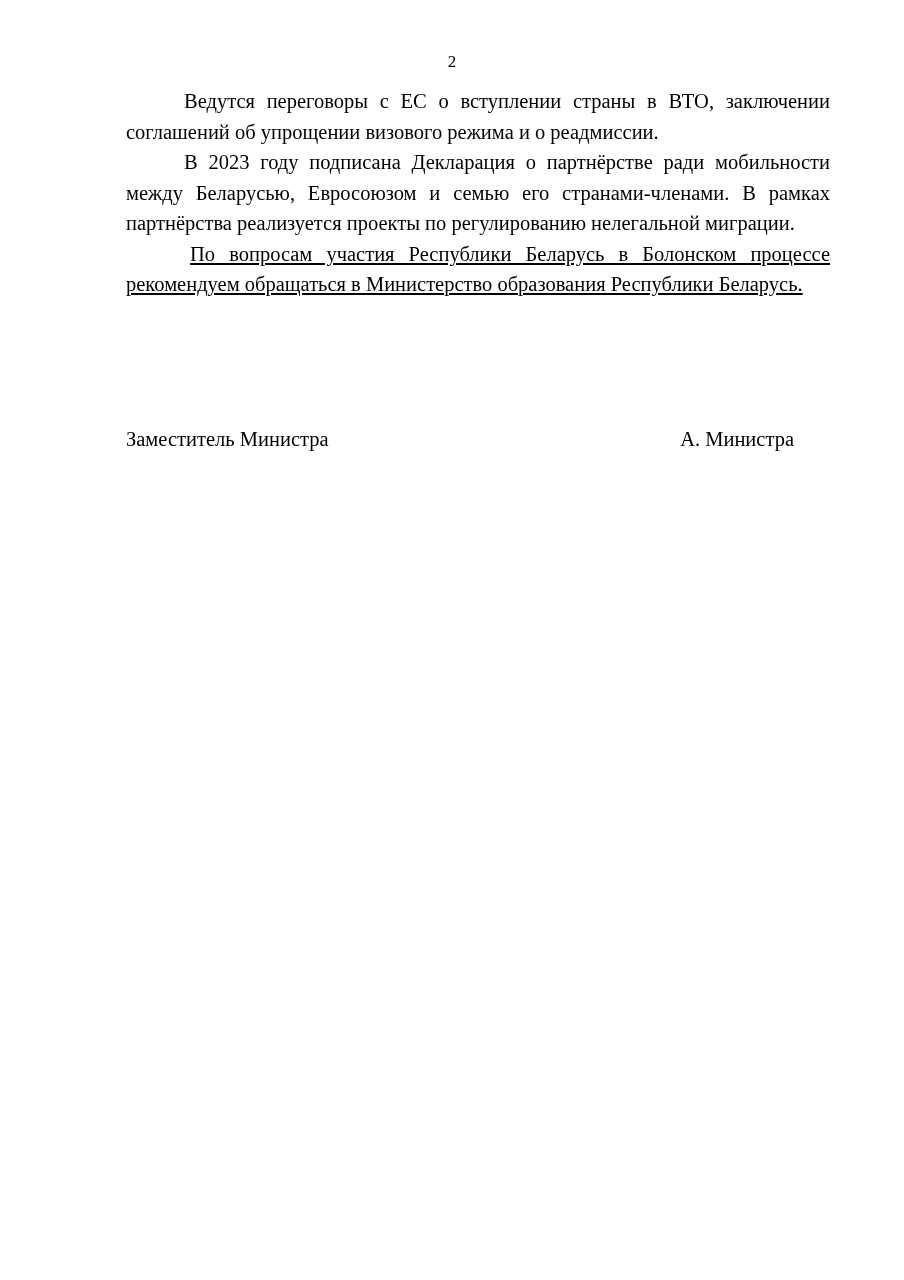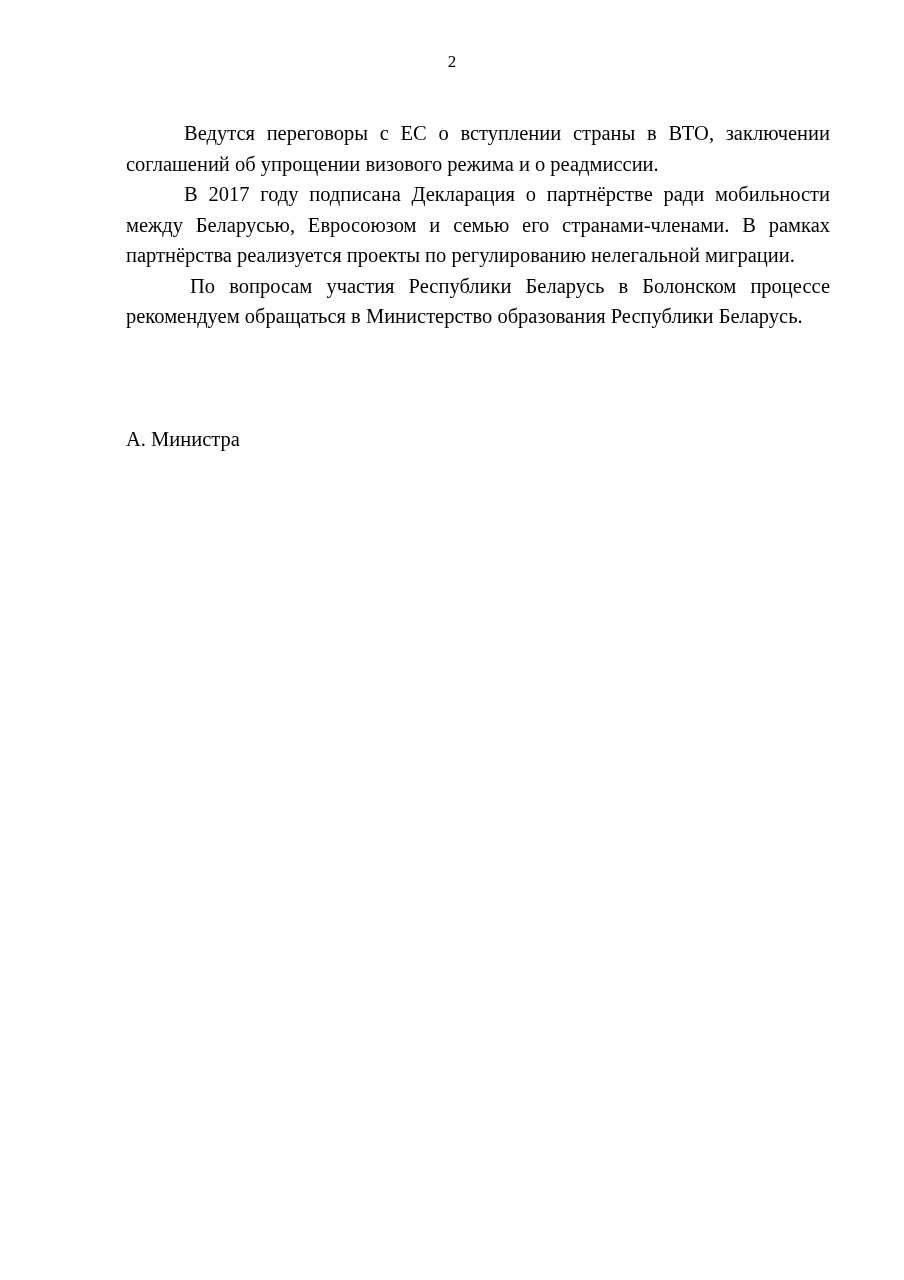--- a/index.html
+++ b/index.html
@@ -24,33 +24,33 @@
     width: 100%;
     text-align: center;
     font-size: 17px;
     line-height: 20px;
   }
   .body-text {
     position: absolute;
     top: 86px;
     left: 126px;
     width: 704px;
-    margin-top: 32px;
   }
   .para {
     font-size: 20.5px;
     line-height: 30.5px;
     text-align: justify;
     text-justify: inter-word;
     margin: 0;
     text-indent: 58px;
     hyphens: manual;
   }
   .para.p3 {
     text-indent: 64px;
+    text-decoration: underline;
   }
   .signature-block {
     position: absolute;
     top: 424px;
     left: 126px;
     width: 704px;
     display: flex;
     justify-content: space-between;
     align-items: baseline;
     font-size: 20.5px;
@@ -66,21 +66,22 @@
 </style>
 </head>
 <body>
 
 <div class="page">
 
   <div class="page-number">2</div>
 
   <div class="body-text">
     <p class="para p1">Ведутся переговоры с ЕС о вступлении страны в ВТО, заключении соглашений об упрощении визового режима и о реадмиссии.</p>
-    <p class="para p2">В 2017 году подписана Декларация о партнёрстве ради мобильности между Беларусью, Евросоюзом и семью его странами-членами. В рамках партнёрства реализуется проекты по регулированию нелегальной миграции.</p>
+    <p class="para p2">В 2023 году подписана Декларация о партнёрстве ради мобильности между Беларусью, Евросоюзом и семью его странами-членами. В рамках партнёрства реализуется проекты по регулированию нелегальной миграции.</p>
     <p class="para p3">По вопросам участия Республики Беларусь в Болонском процессе рекомендуем обращаться в Министерство образования Республики Беларусь.</p>
   </div>
 
   <div class="signature-block">
+    <span class="sig-left">Заместитель Министра</span>
     <span class="sig-right">А. Министра</span>
   </div>
 
 </div>
 
 </body></html>

